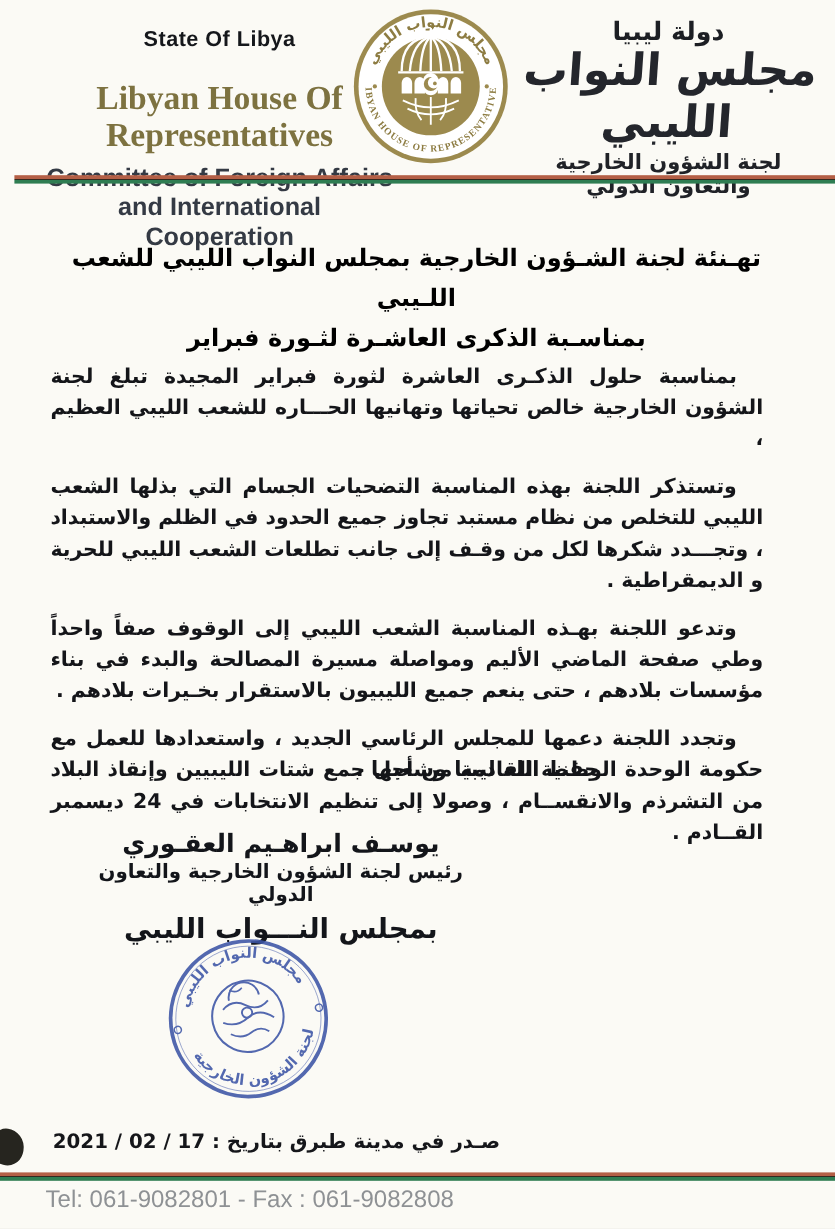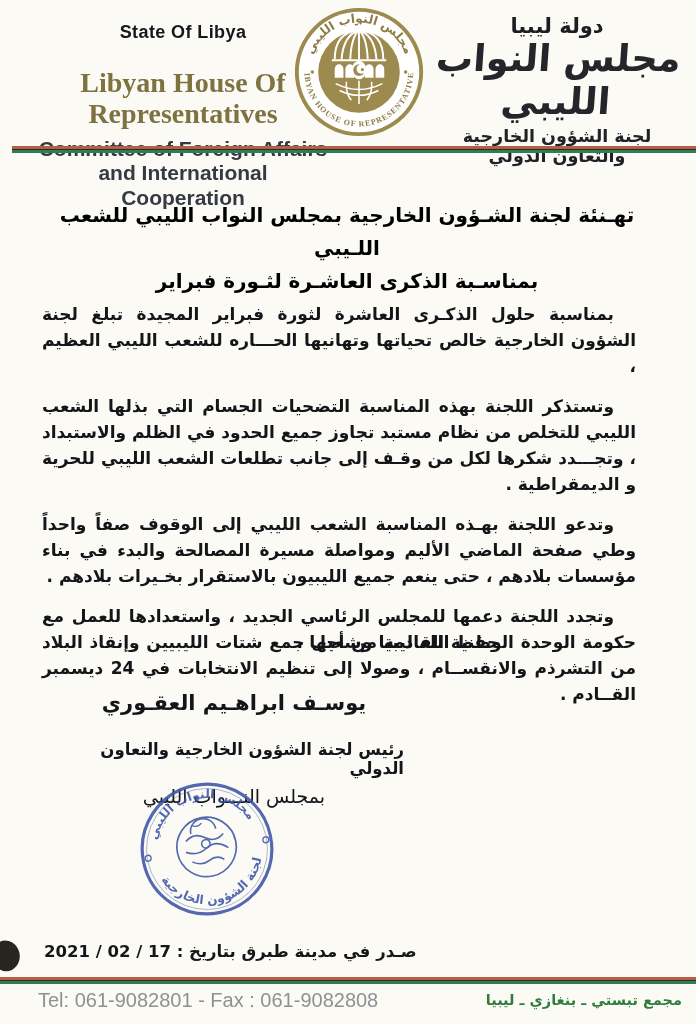--- a/index.html
+++ b/index.html
@@ -26,22 +26,22 @@
   
   .doc-title{position:absolute;top:199px;left:44px;right:46px;direction:rtl;text-align:center;
     font-weight:bold;font-size:20px;line-height:33px;color:#000000;}
   .body-text{position:absolute;top:301px;left:42px;right:60px;direction:rtl;
     font-weight:bold;font-size:17px;line-height:26px;color:#141519;text-align:justify;}
   .body-text p{margin:0 0 14px 0;text-indent:22px;}
   .closing{position:absolute;top:632px;left:120px;right:40px;direction:rtl;text-align:center;
     font-weight:bold;font-size:17.5px;color:#141519;padding-left:20px;}
   .signature{position:absolute;top:691px;left:64px;width:340px;direction:rtl;text-align:center;color:#13151a;}
   .sig-name{font-weight:bold;font-size:21px;}
-  .sig-title1{font-weight:bold;font-size:16.5px;margin-top:25px;text-align:right;}
-  .sig-title2{font-weight:normal;font-size:19px;margin-top:7px;}
+  .sig-title1{font-weight:bold;font-size:16.5px;margin-top:2px;}
+  .sig-title2{font-weight:bold;font-size:23px;margin-top:7px;}
   .stamp{position:absolute;left:122px;top:780px;width:170px;height:138px;transform:rotate(-12deg);opacity:.88;}
   
   .date-line{position:absolute;left:44px;top:942px;direction:rtl;font-weight:bold;font-size:16.5px;color:#15161a;}
   .edge-blot{position:absolute;left:-8px;top:941px;width:28px;height:30px;background:#26251f;
     border-radius:46% 60% 50% 55%;transform:rotate(18deg);}
   .footer-row{position:absolute;top:989px;left:38px;right:14px;display:flex;justify-content:space-between;align-items:flex-start;}
   .footer-tel{font-family:"Liberation Sans",sans-serif;font-size:20px;color:#8e9194;}
   .footer-addr{direction:rtl;font-weight:bold;font-size:14.5px;color:#2f7d3c;padding-top:3px;}
 </style>
 </head>
@@ -169,16 +169,15 @@
       <path d="M70,40 q5,4 10,0" stroke-width="1.2"></path>
     </g>
   </svg>
 
   <div class="date-line">صـدر في مدينة طبرق بتاريخ : 17 / 02 / 2021</div>
   <div class="edge-blot"></div>
 
   <div class="flag-stripe stripe-bottom"></div>
   <div class="footer-row">
     <div class="footer-tel">Tel: 061-9082801 - Fax : 061-9082808</div>
-    <div class="footer-addr">مجمع تبستي ـ بنغازي ـ ليبيا</div>
   </div>
 
 </div>
 
 </body></html>

